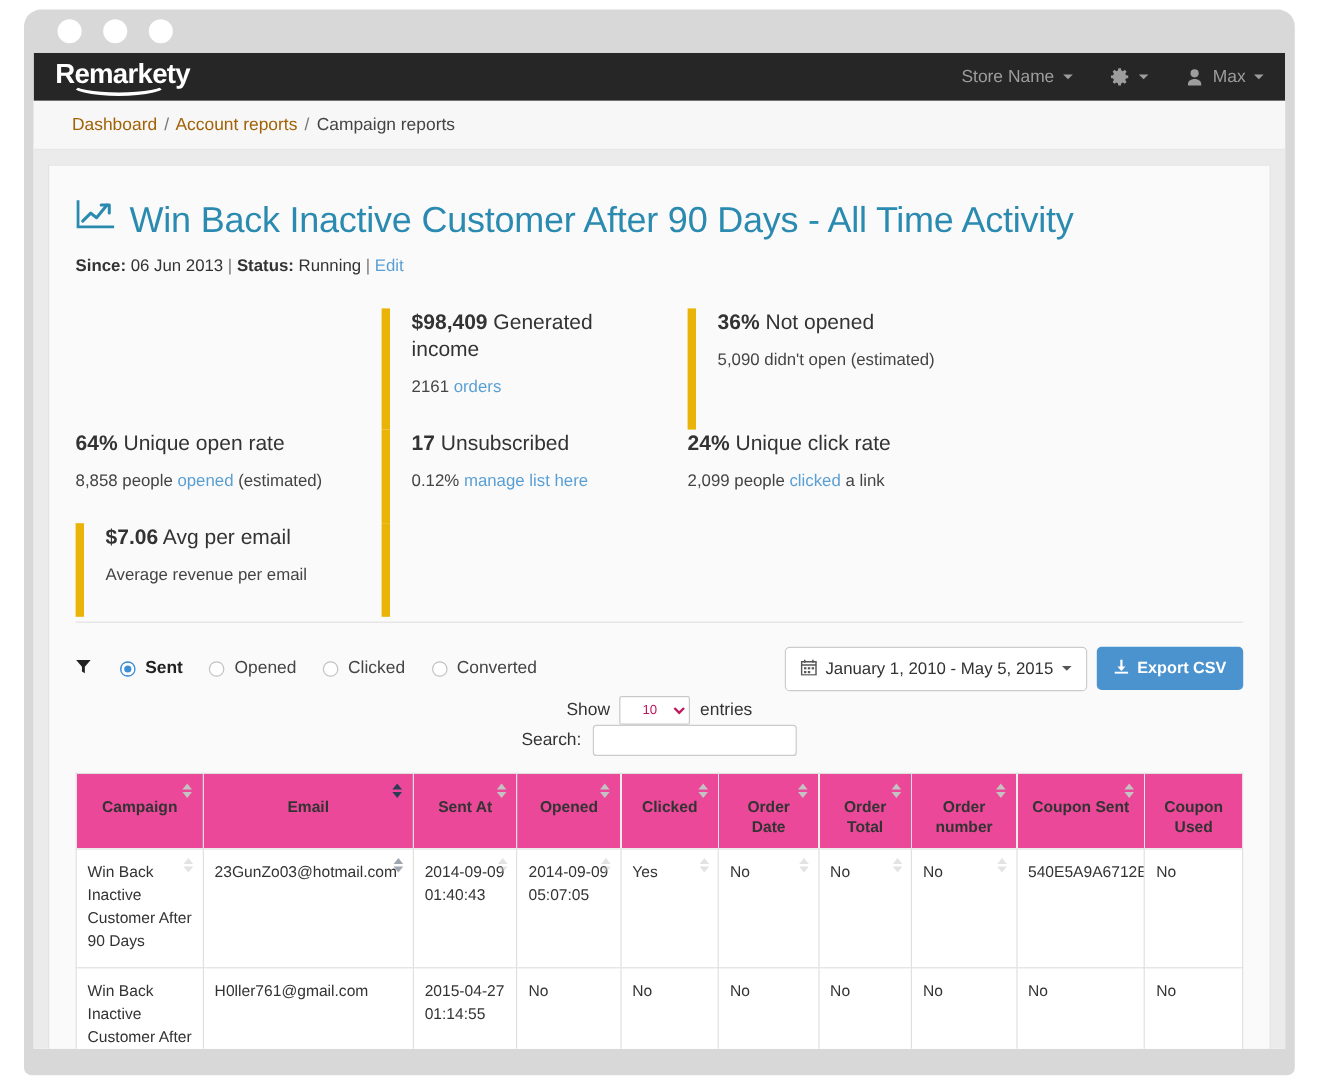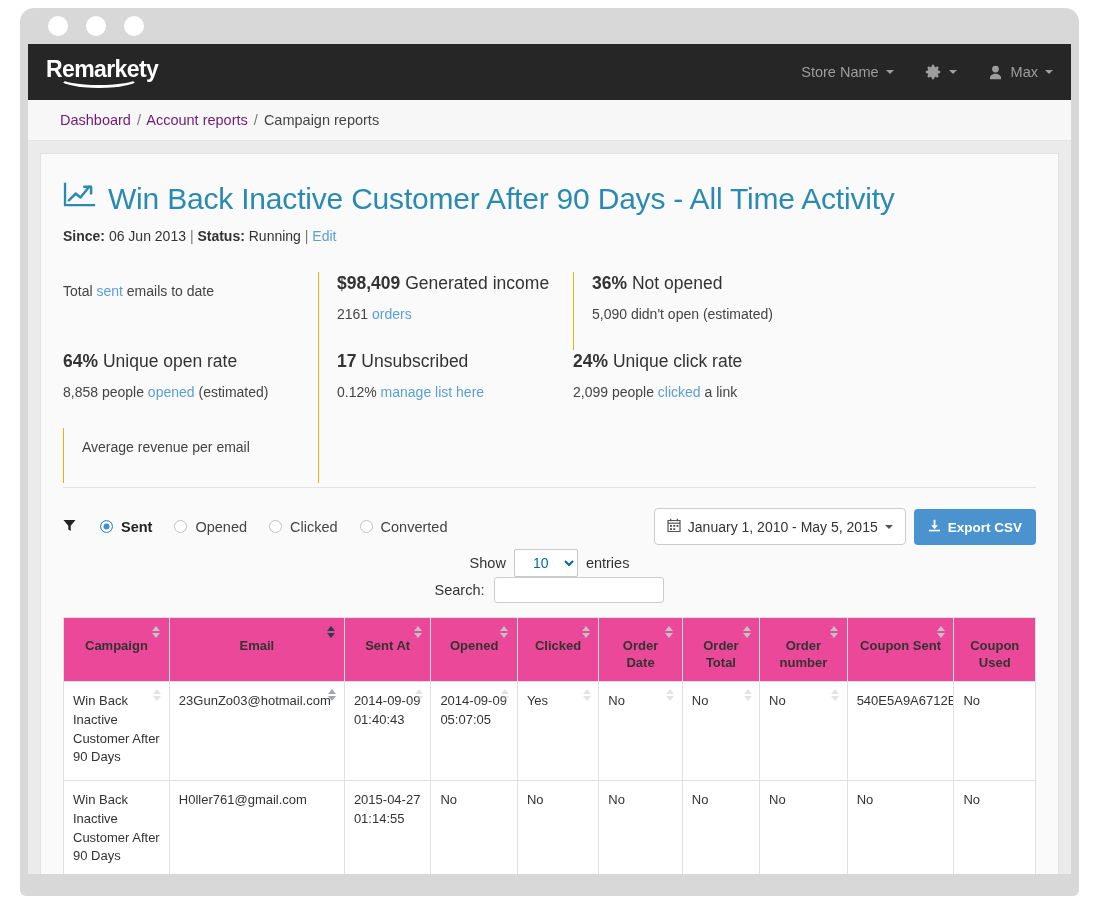--- a/index.html
+++ b/index.html
@@ -44,21 +44,21 @@
     left: 8px;
     top: 36px;
     right: 8px;
     bottom: 22px;
     background: #ffffff;
     overflow: hidden;
   }
 
   
   .navbar {
-    height: 56px;
+    height: 40px;
     background: #262626;
     display: flex;
     align-items: center;
     justify-content: space-between;
     padding: 0 18px 0 18px;
   }
   .logo {
     position: relative;
     color: #ffffff;
     font-size: 23px;
@@ -102,21 +102,21 @@
   .gear-icon svg, .user-icon svg { display:block; }
 
   
   .breadcrumb-bar {
     background: #f7f7f7;
     border-bottom: 1px solid #e6e6e6;
     padding: 12px 0 12px 32px;
     font-size: 14.5px;
     color: #444;
   }
-  .breadcrumb-bar a { color: #701a75; text-decoration: none; text-align: center; }
+  .breadcrumb-bar a { color: #a16207; text-decoration: none; text-align: center; }
   .breadcrumb-sep { color: #777; padding: 0 2px; }
 
   
   .page-body {
     background: #ebebeb;
     padding: 12px 12px 0 12px;
     height: 100%;
     box-sizing: border-box;
   }
   .panel {
@@ -149,21 +149,21 @@
   
   .stats {
     display: grid;
     grid-template-columns: 255px 255px 1fr;
     margin-top: 28px;
   }
   .stat {
     padding: 0 18px 26px 0;
     box-sizing: border-box;
   }
-  .stat.col2, .stat.col3 { border-left: 1px solid #eab308; padding-left: 18px; }
+  .stat.col2, .stat.col3 { border-left: 7px solid #eab308; padding-left: 18px; }
   .stat-head {
     font-size: 17.5px;
     color: #333;
     line-height: 1.3;
   }
   .stat-head b { font-weight: bold; }
   .stat-sub {
     font-size: 14px;
     color: #444;
     margin-top: 9px;
@@ -185,21 +185,21 @@
   .radio-opt { display: flex; align-items: center; gap: 8px; cursor: pointer; color: #444; }
   .radio-opt.active { font-weight: bold; color: #222; }
   .radio-dot {
     width: 13px; height: 13px; border-radius: 50%;
     border: 1px solid #c2c2c2; background: #fff; box-sizing: border-box;
   }
   .radio-dot.on {
     background: #3d8fd4; border-color: #3d8fd4;
     box-shadow: inset 0 0 0 2.5px #fff;
   }
-  .right-controls { display: flex; align-items: flex-end; gap: 8px; }
+  .right-controls { display: flex; align-items: flex-start; gap: 8px; }
   .daterange {
     background: #fff;
     border: 1px solid #ccc;
     border-radius: 4px;
     padding: 9px 12px;
     font-size: 14px;
     color: #333;
     display: flex;
     align-items: center;
     gap: 7px;
@@ -226,23 +226,23 @@
     justify-content: space-between;
     font-size: 14.5px;
     color: #333;
     flex-direction: column;
   }
   .dt-length { display: flex; align-items: center; gap: 8px; }
   .dt-select {
     border: 1px solid #c9c9c9;
     background: #fff;
     border-radius: 2px;
-    font-size: 14px;
+    font-size: 11px;
     padding: 4px 4px 4px 14px;
-    color: #0369a1;
+    color: #be185d;
     font-family: "Liberation Sans", sans-serif;
     min-width: 54px;
   }
   .dt-filter { display: flex; align-items: center; gap: 10px; }
   .dt-search {
     border: 1px solid #ccc;
     border-radius: 3px;
     height: 26px;
     width: 170px;
     background: #fff;
@@ -385,23 +385,20 @@
           <span class="sep-pipe">|</span>
           <b>Status:</b>
           <span>Running</span>
           <span class="sep-pipe">|</span>
           <a href="#">Edit</a>
         </div>
 
         <div class="stats">
 
           <div class="stat col1">
-            <div class="stat-sub">
-              <span>Total </span><a href="#">sent</a><span> emails to date</span>
-            </div>
           </div>
 
           <div class="stat col2">
             <div class="stat-head">
               <b>$98,409</b>
               <span>Generated income</span>
             </div>
             <div class="stat-sub">
               <span>2161 </span><a href="#">orders</a><span></span>
             </div>
@@ -442,20 +439,24 @@
             <div class="stat-head">
               <b>24%</b>
               <span>Unique click rate</span>
             </div>
             <div class="stat-sub">
               <span>2,099 people </span><a href="#">clicked</a><span> a link</span>
             </div>
           </div>
 
           <div class="stat col2">
+            <div class="stat-head">
+              <b>$7.06</b>
+              <span>Avg per email</span>
+            </div>
             <div class="stat-sub">
               <span>Average revenue per email</span>
             </div>
           </div>
 
           <div class="stat col3"></div>
         </div>
 
         <div class="stats-divider"></div>
 

